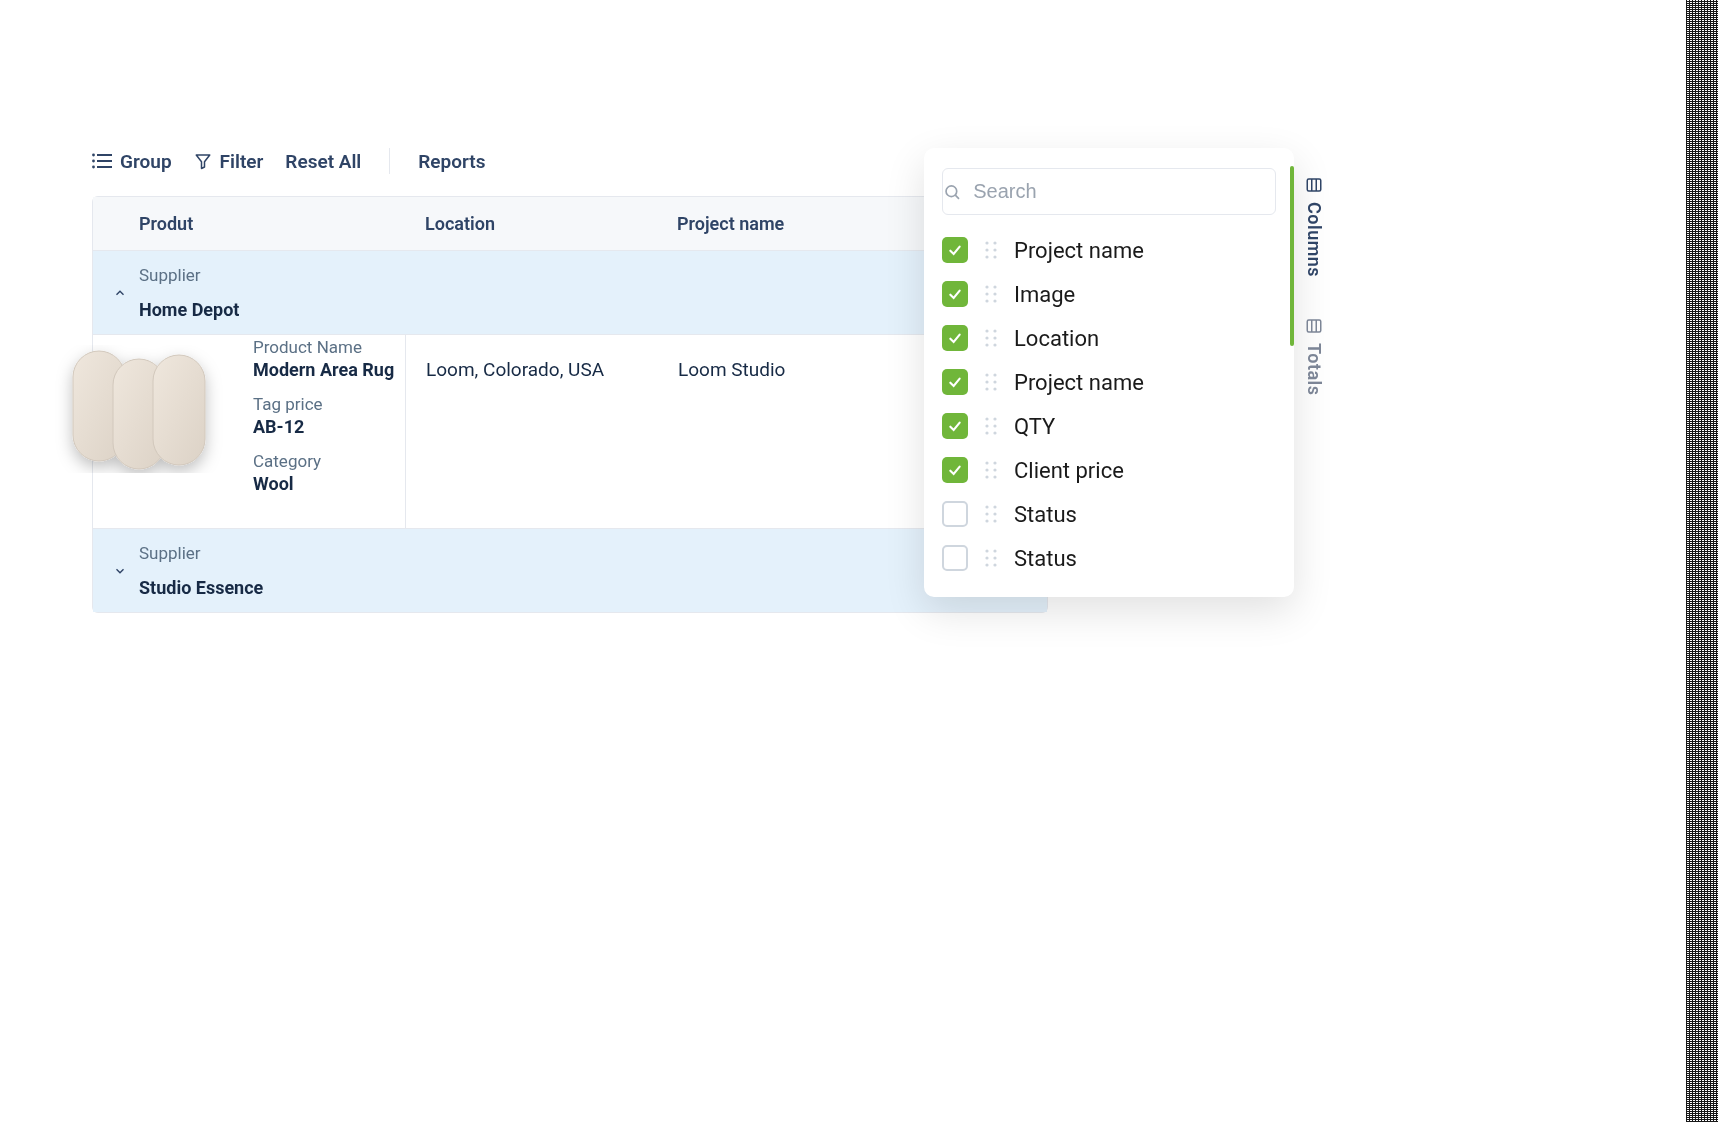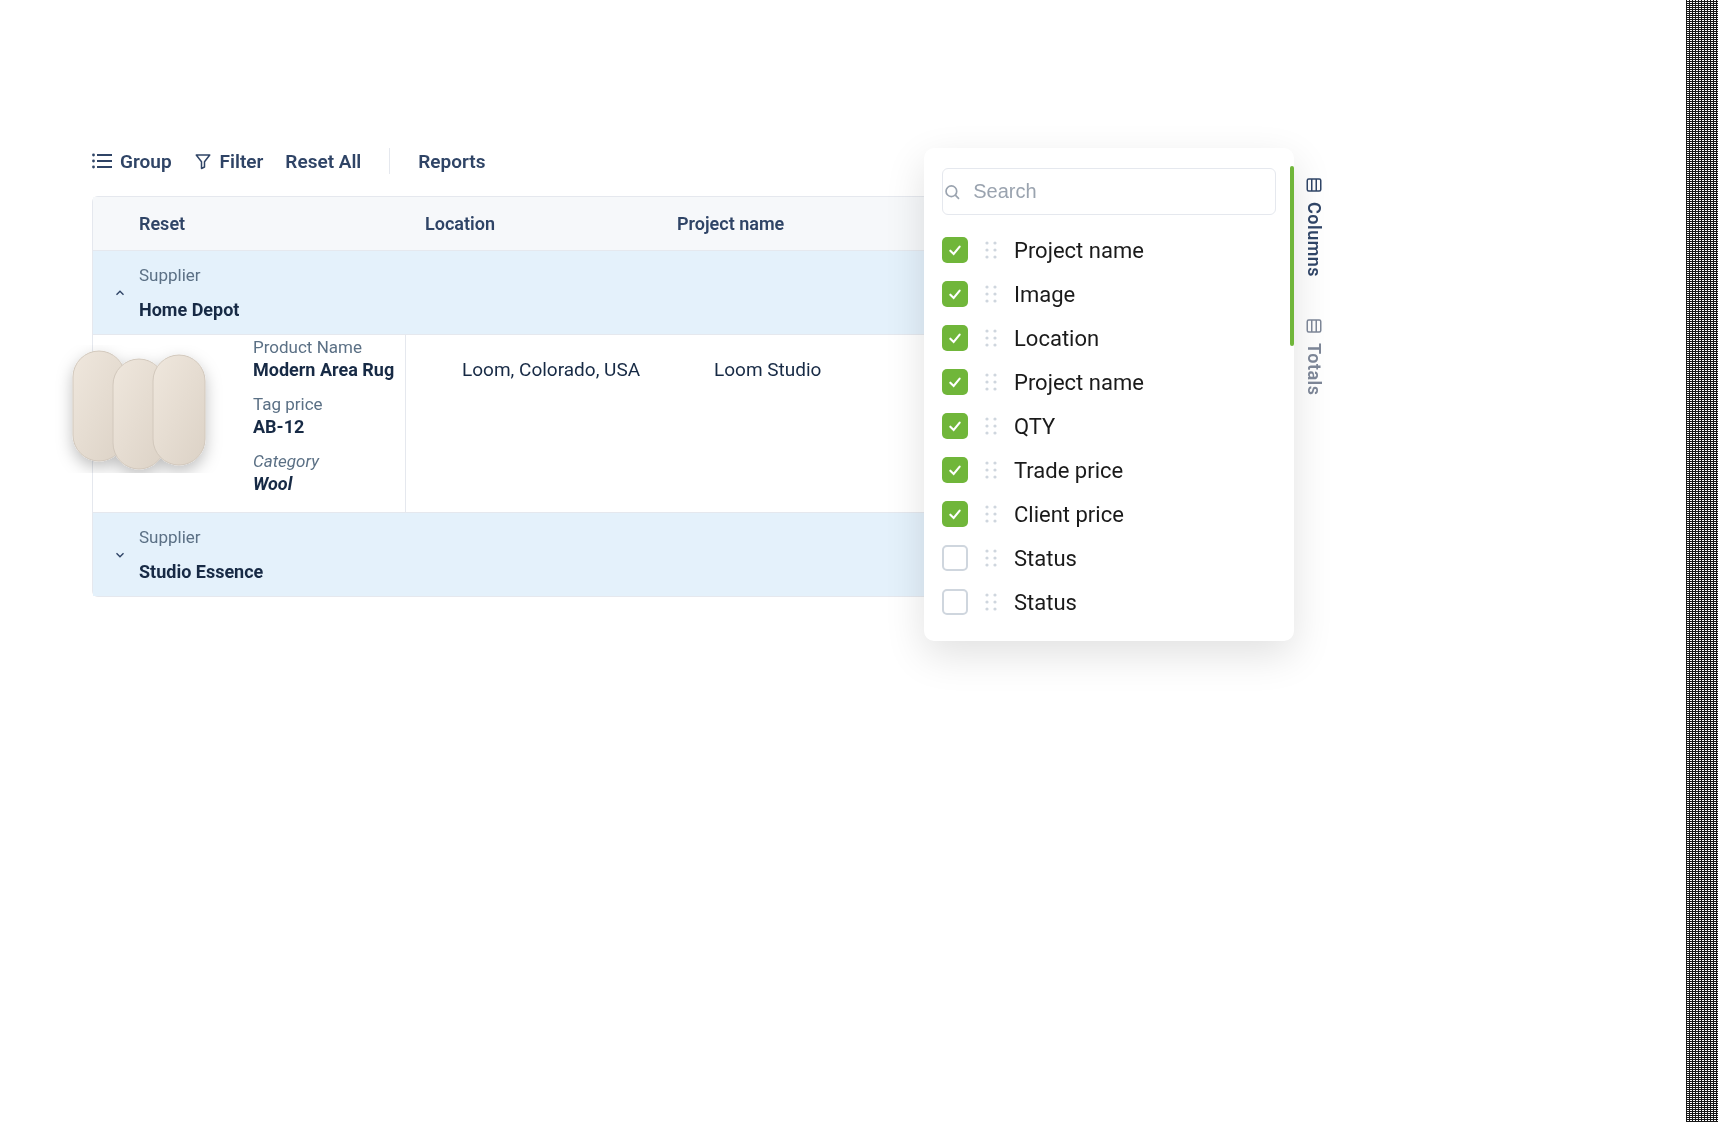--- a/index.html
+++ b/index.html
@@ -41,21 +41,21 @@
   .product-block{display:flex;border-top:1px solid var(--border);position:relative;}
   .prod-left{width:312px;padding:2px 0 18px 46px;}
   .prod-rows{flex:1;}
   .prod-row{display:flex;align-items:center;border-top:1px solid var(--border);height:68px;font-size:19px;color:var(--ink);}
   .prod-row:first-child{border-top:none;}
   .prod-row .cell-loc-d{width:252px;padding-left:20px;}
   .prod-row .cell-proj-d{width:216px;padding-left:20px;}
   .prod-row .cell-price-d{flex:1;text-align:right;padding-right:24px;}
 
   .kv{margin-bottom:14px;}
-  .kv:last-child{margin-bottom:0;font-style:italic;}
+  .kv:last-child{margin-bottom:16px;}
   .kv .k{color:var(--label);font-size:17px;margin-bottom:2px;}
   .kv .v{color:var(--ink);font-weight:700;font-size:18px;}
 
   
   .prod-img{position:absolute;left:-38px;top:10px;width:172px;height:128px;pointer-events:none;}
 
   
   .panel{position:absolute;left:924px;top:148px;width:370px;background:#fff;border-radius:10px;box-shadow:var(--panel-shadow);padding:20px 18px 26px 18px;}
   .panel-right-strip{position:absolute;right:-40px;top:0;bottom:0;width:40px;display:flex;flex-direction:column;align-items:center;gap:40px;padding-top:28px;}
   .strip-btn{display:flex;flex-direction:column;align-items:center;gap:8px;color:#7c8596;cursor:pointer;}
@@ -110,21 +110,21 @@
       <span>Reset All</span>
     </div>
     <div class="divider-v"></div>
     <div class="tbtn">
       <span>Reports</span>
     </div>
   </div>
 
   <div class="table">
     <div class="thead">
-      <div class="cell-product">Reset</div>
+      <div class="cell-product">Produt</div>
       <div class="cell-loc">Location</div>
       <div class="cell-proj">Project name</div>
       <div class="cell-price">Client Price</div>
     </div>
 
     <div class="group-row">
       <span class="chev">
         <svg width="14" height="14" viewBox="0 0 24 24" fill="none" stroke="currentColor" stroke-width="2.4">
             <polyline points="6 15 12 9 18 15"></polyline>
           </svg>
@@ -162,21 +162,21 @@
         <div class="kv">
           <div class="k">Tag price</div>
           <div class="v">AB-12</div>
         </div>
         <div class="kv">
           <div class="k">Category</div>
           <div class="v">Wool</div>
         </div>
       </div>
 
-      <div class="prod-rows" style="border-left:1px solid var(--border);padding-left:36px;">
+      <div class="prod-rows" style="border-left:1px solid var(--border);">
         <div class="prod-row">
           <div class="cell-loc-d">Loom, Colorado, USA</div>
           <div class="cell-proj-d">Loom Studio</div>
           <div class="cell-price-d">$4,000</div>
         </div>
       </div>
     </div>
 
     <div class="group-row" style="border-top:1px solid var(--border);">
       <span class="chev">
@@ -303,38 +303,20 @@
         <span class="grip">
             <svg width="14" height="20" viewBox="0 0 14 20" fill="#cfd6de">
               <circle cx="3" cy="3" r="1.6"></circle>
               <circle cx="3" cy="10" r="1.6"></circle>
               <circle cx="3" cy="17" r="1.6"></circle>
               <circle cx="11" cy="3" r="1.6"></circle>
               <circle cx="11" cy="10" r="1.6"></circle>
               <circle cx="11" cy="17" r="1.6"></circle>
             </svg>
           </span>
-        <span>Trade price</span>
-      </div>
-      <div class="col-item">
-        <span class="chk on">
-            <svg width="16" height="16" viewBox="0 0 24 24" fill="none" stroke-width="3.2" stroke-linecap="round">
-              <polyline points="5 13 10 18 19 7"></polyline>
-            </svg>
-          </span>
-        <span class="grip">
-            <svg width="14" height="20" viewBox="0 0 14 20" fill="#cfd6de">
-              <circle cx="3" cy="3" r="1.6"></circle>
-              <circle cx="3" cy="10" r="1.6"></circle>
-              <circle cx="3" cy="17" r="1.6"></circle>
-              <circle cx="11" cy="3" r="1.6"></circle>
-              <circle cx="11" cy="10" r="1.6"></circle>
-              <circle cx="11" cy="17" r="1.6"></circle>
-            </svg>
-          </span>
         <span>Client price</span>
       </div>
       <div class="col-item">
         <span class="chk off"></span>
         <span class="grip">
             <svg width="14" height="20" viewBox="0 0 14 20" fill="#cfd6de">
               <circle cx="3" cy="3" r="1.6"></circle>
               <circle cx="3" cy="10" r="1.6"></circle>
               <circle cx="3" cy="17" r="1.6"></circle>
               <circle cx="11" cy="3" r="1.6"></circle>

